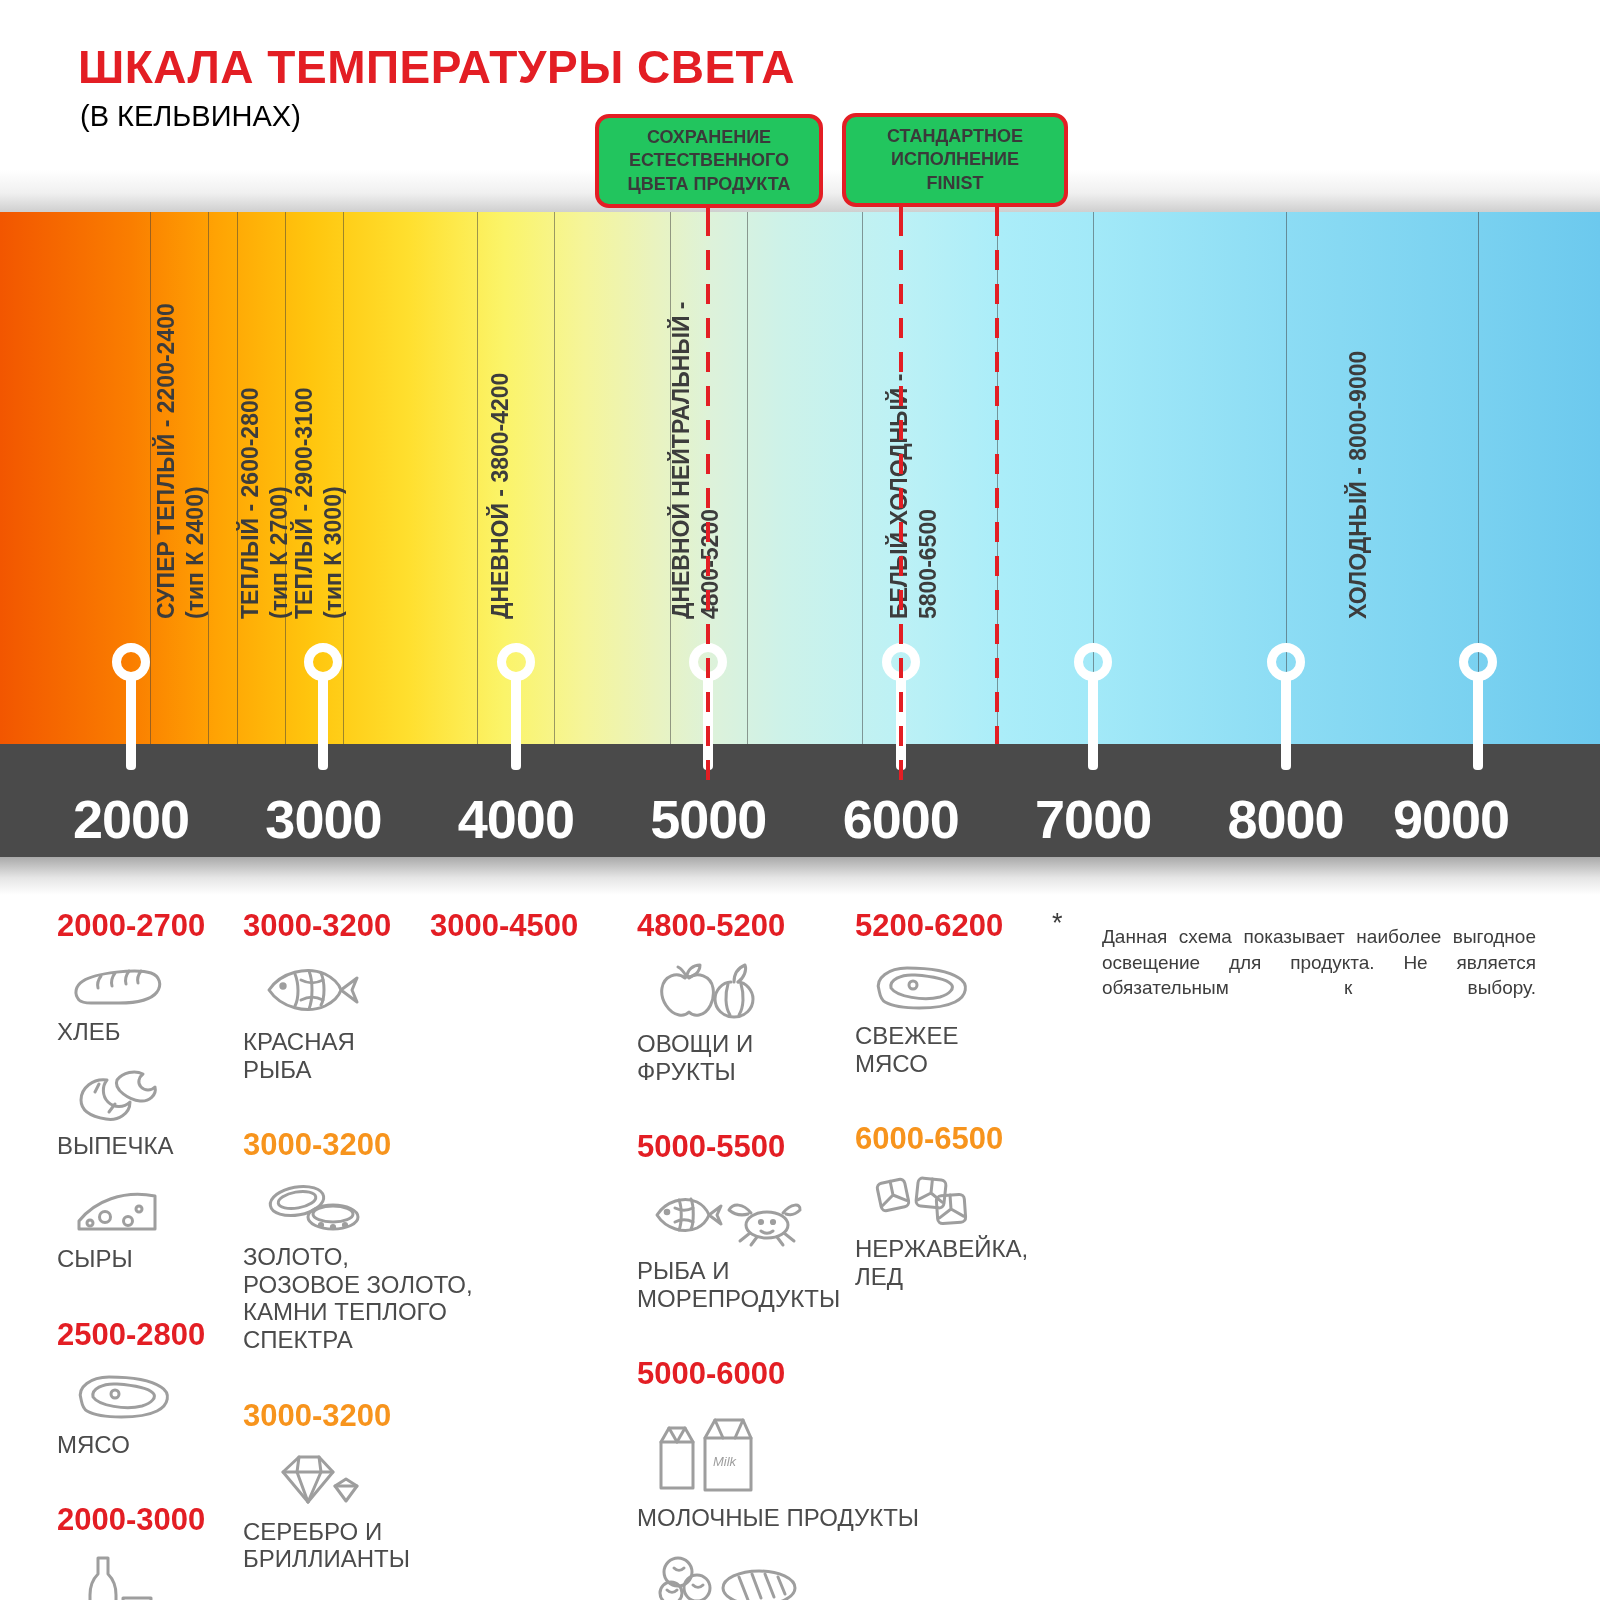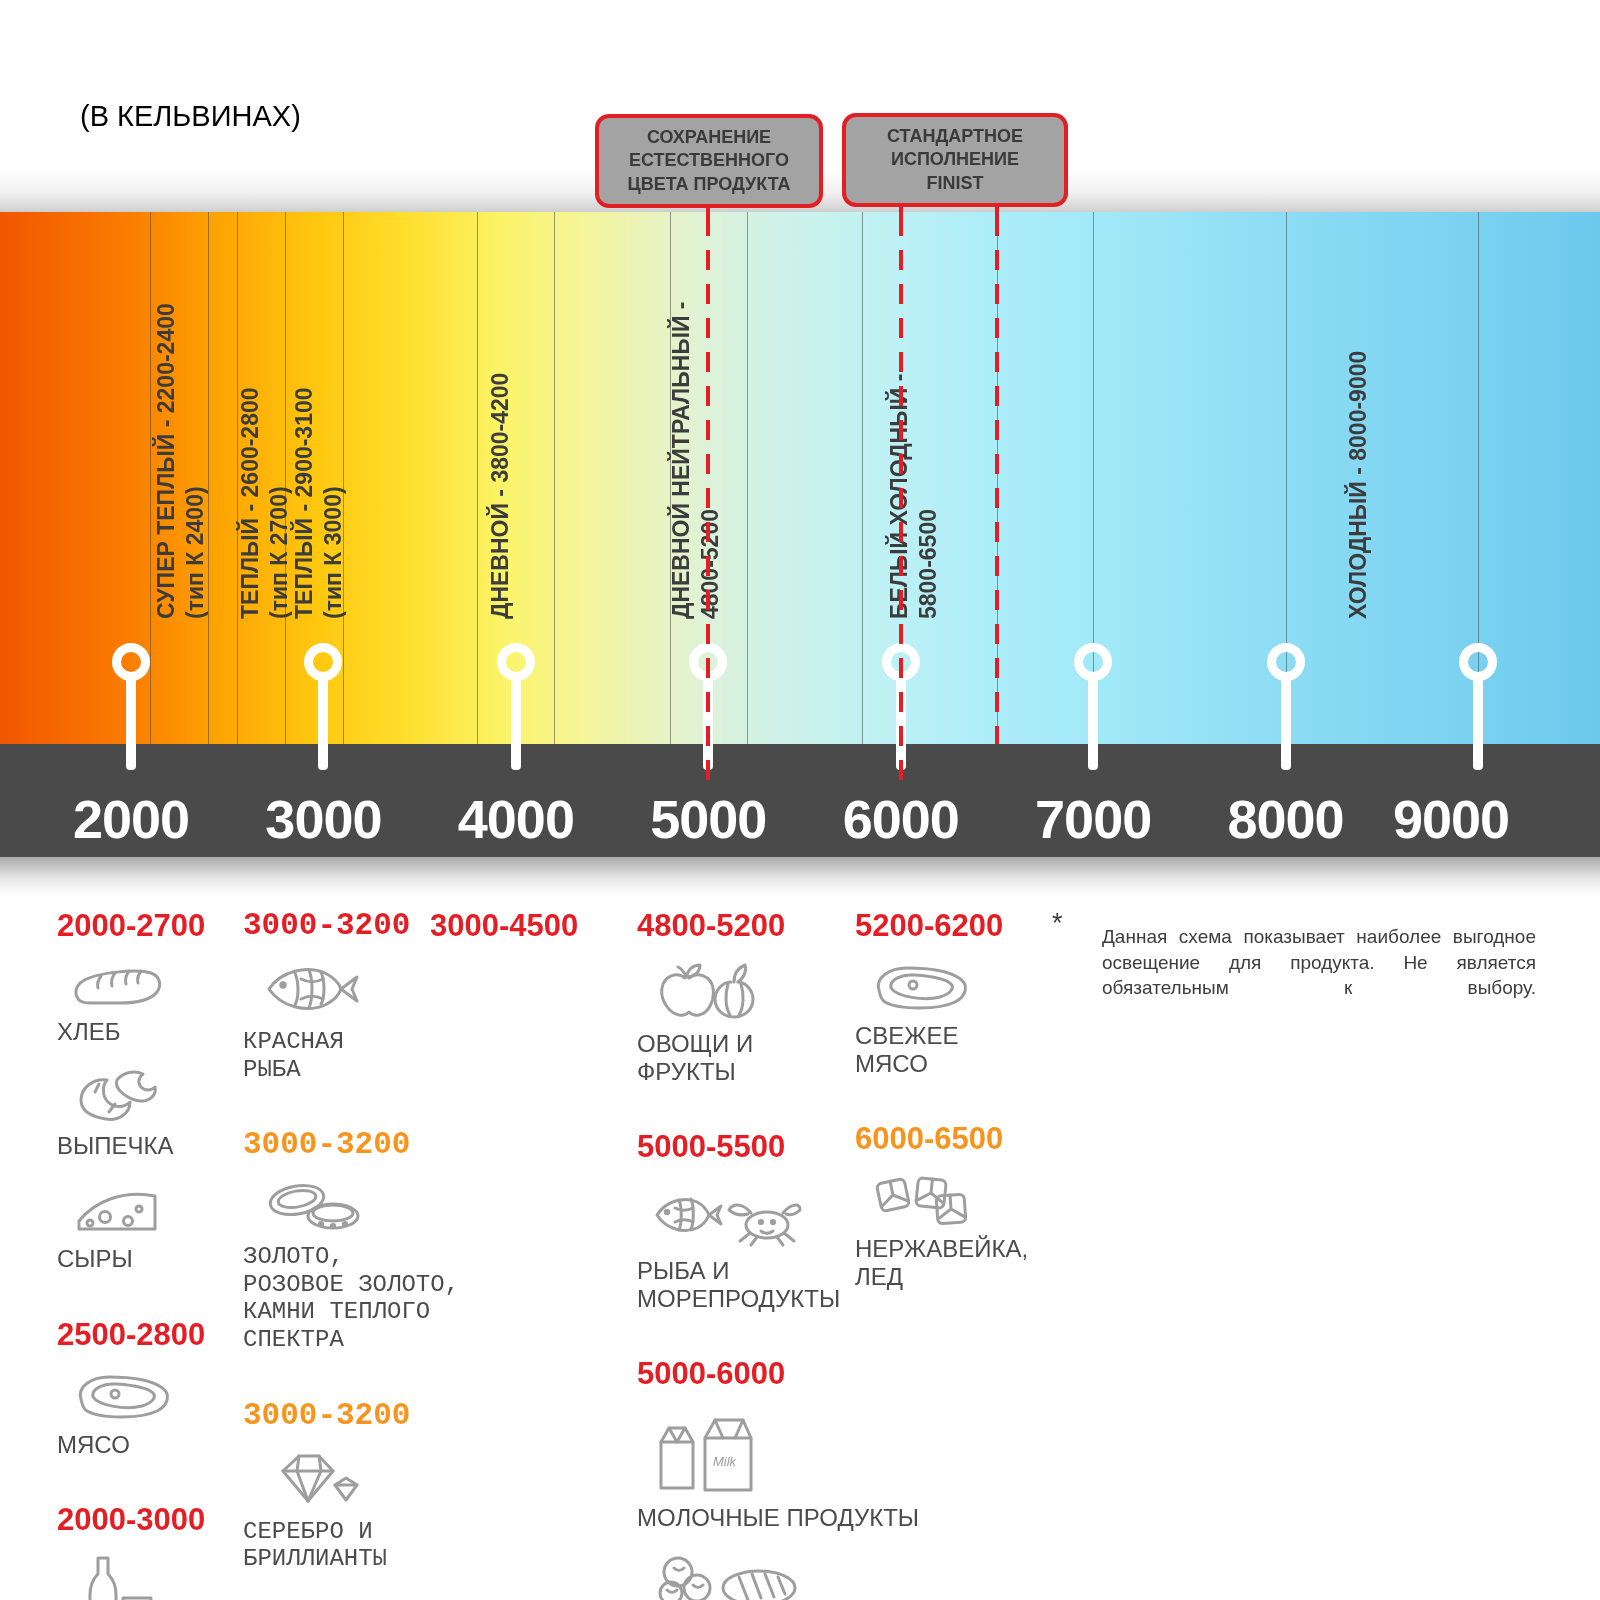--- a/index.html
+++ b/index.html
@@ -5,21 +5,21 @@
   html,body{margin:0;padding:0;background:#fff;}
   #page{position:relative;width:1600px;height:1600px;background:#fff;overflow:hidden;
         font-family:"Liberation Sans","DejaVu Sans",sans-serif;}
   .abs{position:absolute;}
   
   #title{left:78px;top:40px;font-size:46px;font-weight:800;color:#e31e24;letter-spacing:.5px;}
   #subtitle{left:80px;top:100px;font-size:29px;color:#000000;}
   .header-strip{left:0;top:170px;width:1600px;height:42px;
       background:linear-gradient(180deg,#ffffff 0%,#f0f0f0 55%,#cfcfcf 100%);}
   
-  .callout{background:#a3a3a3;border:4px solid #e31e24;border-radius:14px;z-index:40;
+  .callout{background:#22c55e;border:4px solid #e31e24;border-radius:14px;z-index:40;
       display:flex;flex-direction:column;justify-content:center;align-items:center;
       font-size:18px;font-weight:bold;color:#3a3a3a;line-height:1.3;text-align:center;}
   .callout span{display:block;}
   
   #band{left:0;top:212px;width:1600px;height:532px;
     background:linear-gradient(to right,
       #f25600 0%, #fa7e00 8.2%, #ffa303 13.5%, #ffc60e 19.5%, #ffdf2e 25.5%,
       #fbf469 31.5%, #f5f59a 36.5%, #e9f3c0 41%, #ddf2da 44.5%, #cdf2e9 49%,
       #bdf1f5 56%, #abedf9 62.5%, #a2e9f8 68.5%, #8cdcf4 80.5%, #79d1f0 92.5%, #6cc9ee 100%);}
   .gridline{position:absolute;top:0;width:1px;height:532px;background:rgba(60,60,60,.5);}
@@ -51,20 +51,21 @@
   #footnote{left:1052px;top:908px;width:500px;display:flex;}
   #footnote .mark{font-size:27px;color:#3d3d3d;width:34px;flex:none;}
   #footnote p{margin:16px;font-size:19px;line-height:1.35;color:#3d3d3d;width:462px;
       text-align:justify;text-align-last:justify;}
   svg{overflow:visible;}
 </style>
 </head>
 <body>
 
 <div id="page">
+  <div class="abs" id="title">ШКАЛА ТЕМПЕРАТУРЫ СВЕТА</div>
   <div class="abs" id="subtitle">(В КЕЛЬВИНАХ)</div>
 
   <div class="abs header-strip"></div>
 
   <div class="abs" id="band">
       <div class="gridline" style="left: 150.2px;"></div>
       <div class="gridline" style="left: 208px;"></div>
       <div class="gridline" style="left: 236.8px;"></div>
       <div class="gridline" style="left: 284.9px;"></div>
       <div class="gridline" style="left: 342.7px;"></div>
@@ -207,21 +208,21 @@
    <path d="M27 4 L37 4 L37 20 C43 26 45 33 45 41 L45 80 C45 84 43 86 39 86 L25 86 C21 86 19 84 19 80 L19 41 C19 33 21 26 27 20 Z"></path>
    <path d="M19 54 L45 54"></path>
               <path d="M19 72 L45 72"></path>
    <path d="M52 44 L80 44 C80 56 73 63 66 63 C59 63 52 56 52 44 Z"></path>
    <path d="M66 63 L66 78"></path>
               <path d="M56 81 L76 81"></path>
             </g>
           </svg></span>
       </div>
     </div>
-    <div class="cat-col" style="left: 243px; top: 908px; font-family: Liberation Mono, monospace;">
+    <div class="cat-col" style="left: 243px; top: 908px;">
       <div class="cat-range tone-red">3000-3200</div>
       <div class="cat-entry">
         <span class="cat-icon"><svg width="104" height="58" viewBox="0 0 104 58">
             <g stroke="#9e9e9e" stroke-width="3" fill="none" stroke-linecap="round" stroke-linejoin="round">
    <path d="M12 30 C24 12 50 6 68 14 C76 18 82 24 84 30 C82 36 76 42 68 46 C50 54 24 48 12 30 Z"></path>
    <path d="M84 30 L100 18 L95 30 L100 42 Z"></path>
    <circle cx="26" cy="26" r="2.2" fill="#9e9e9e"></circle>
    <path d="M38 14 C42 24 42 38 38 46"></path>
               <path d="M52 11 C56 21 56 39 52 49"></path>
               <path d="M64 13 C68 22 68 38 64 45"></path>

